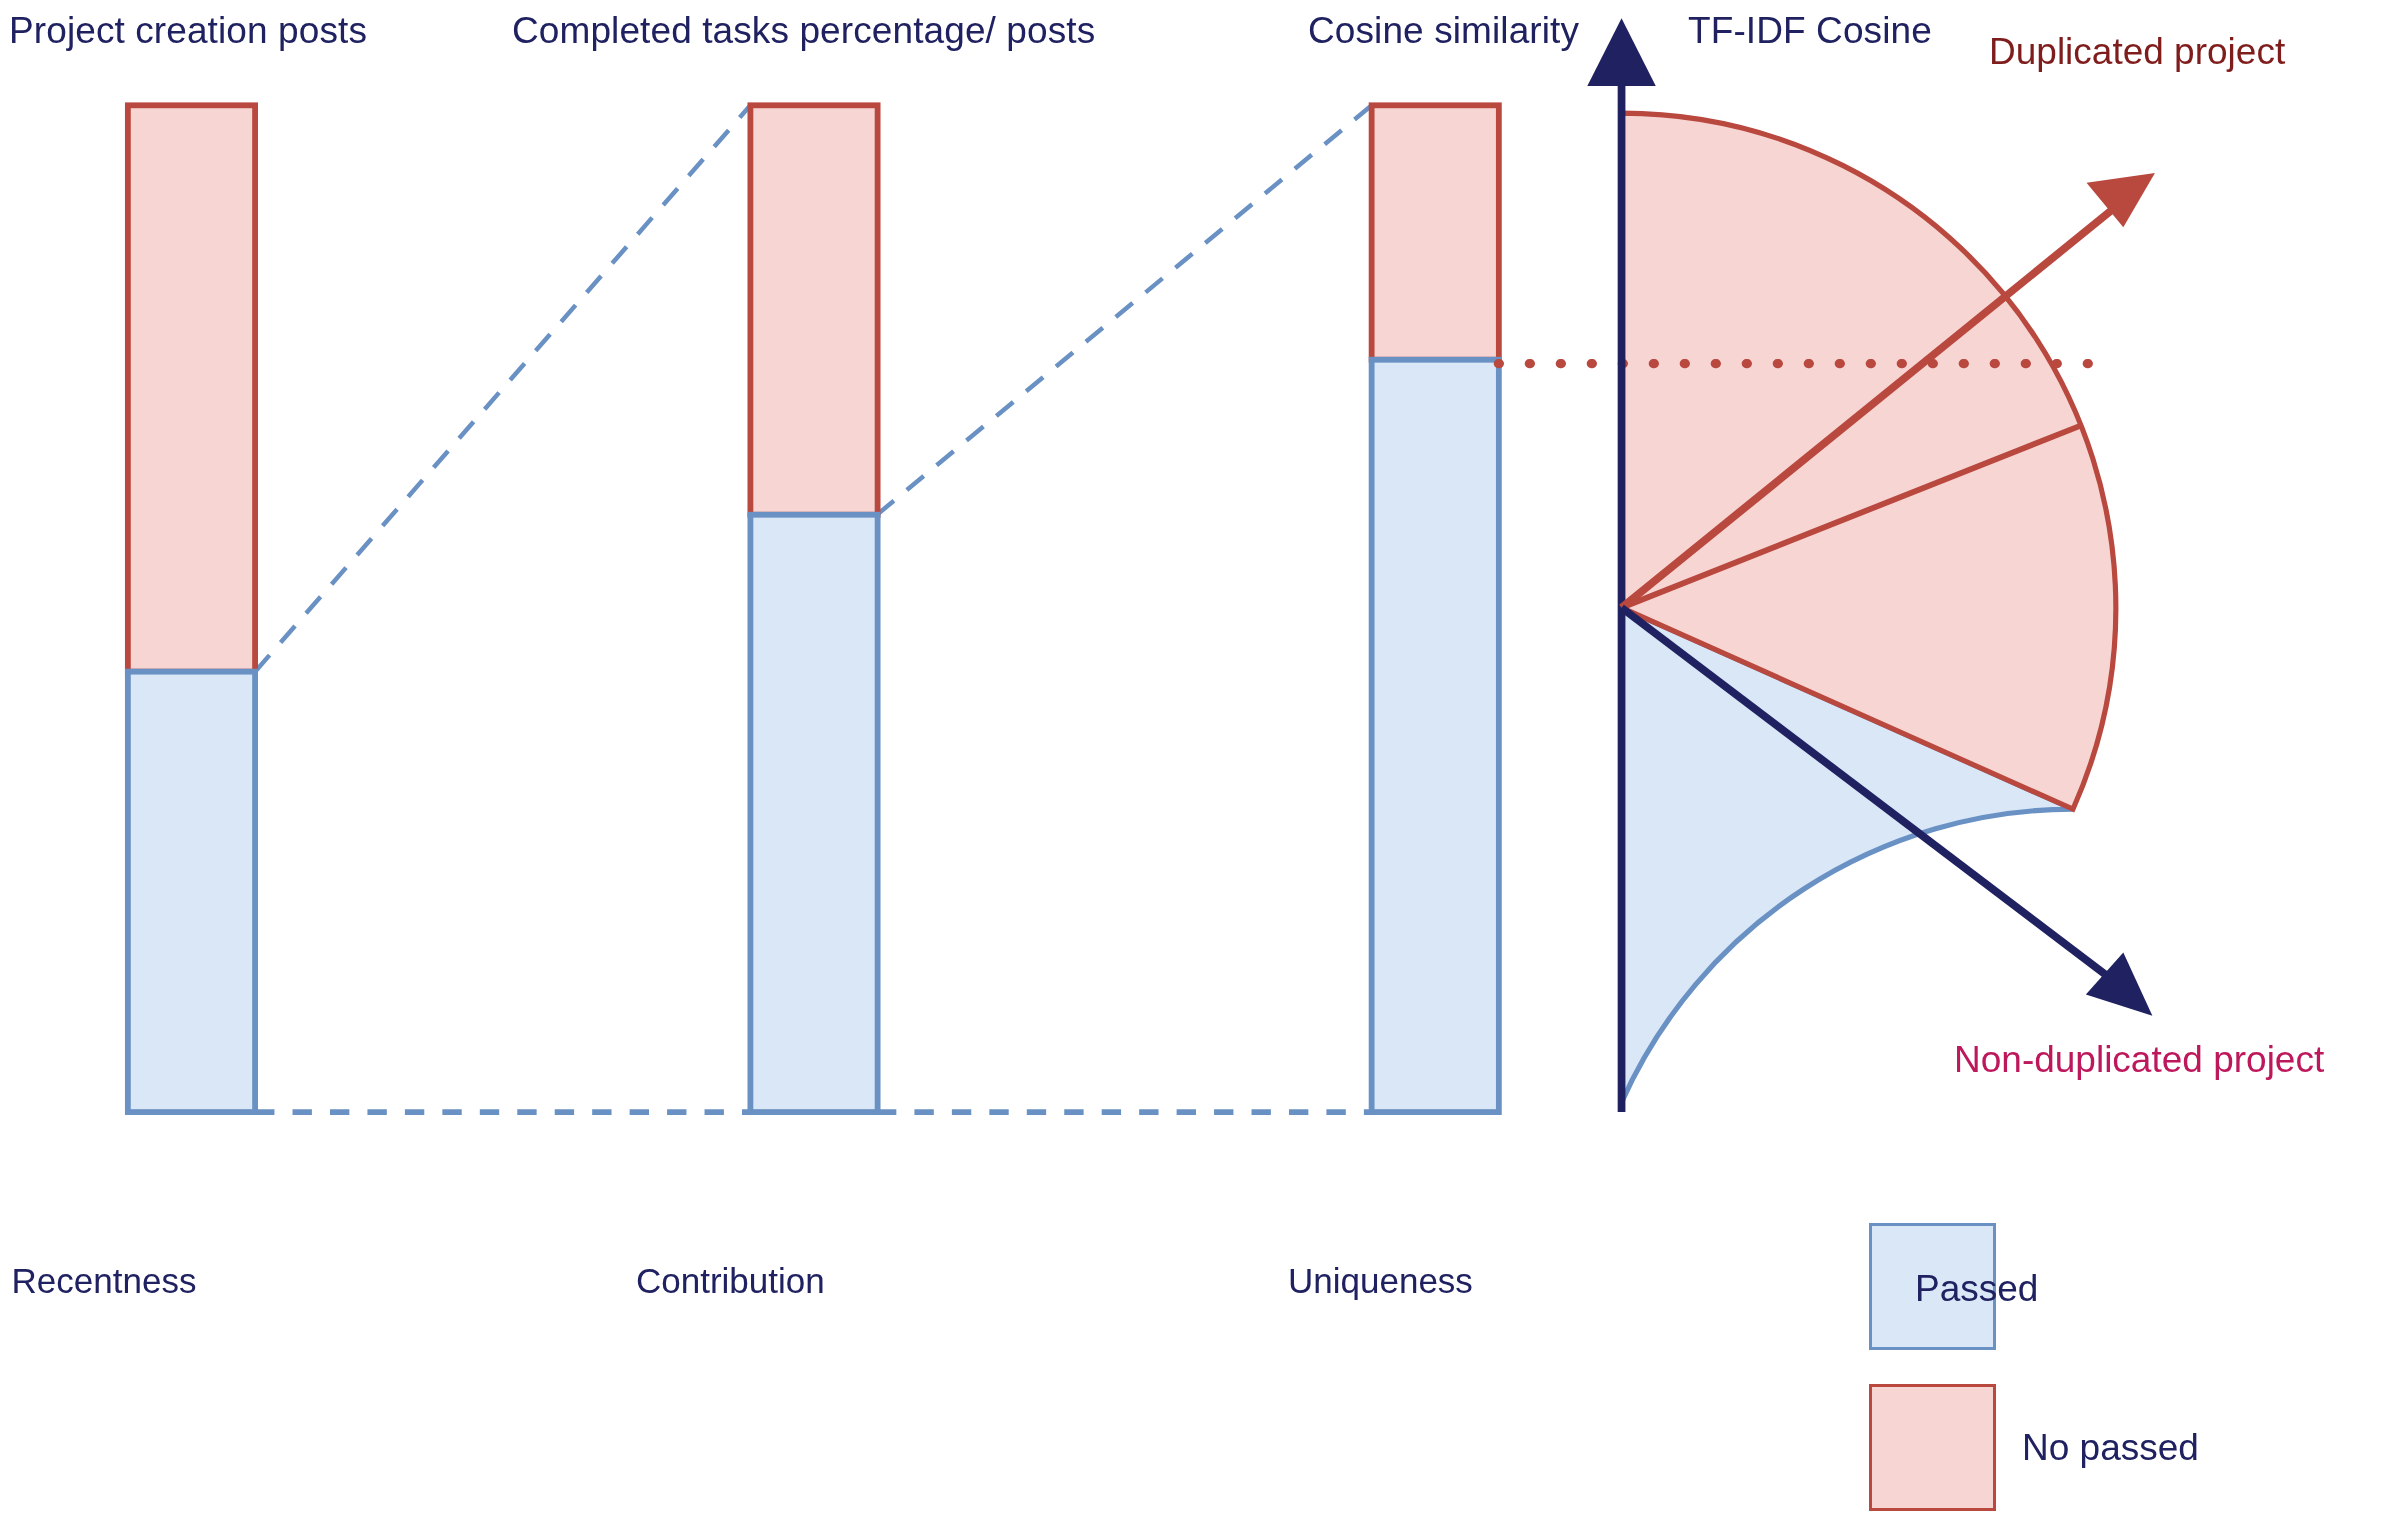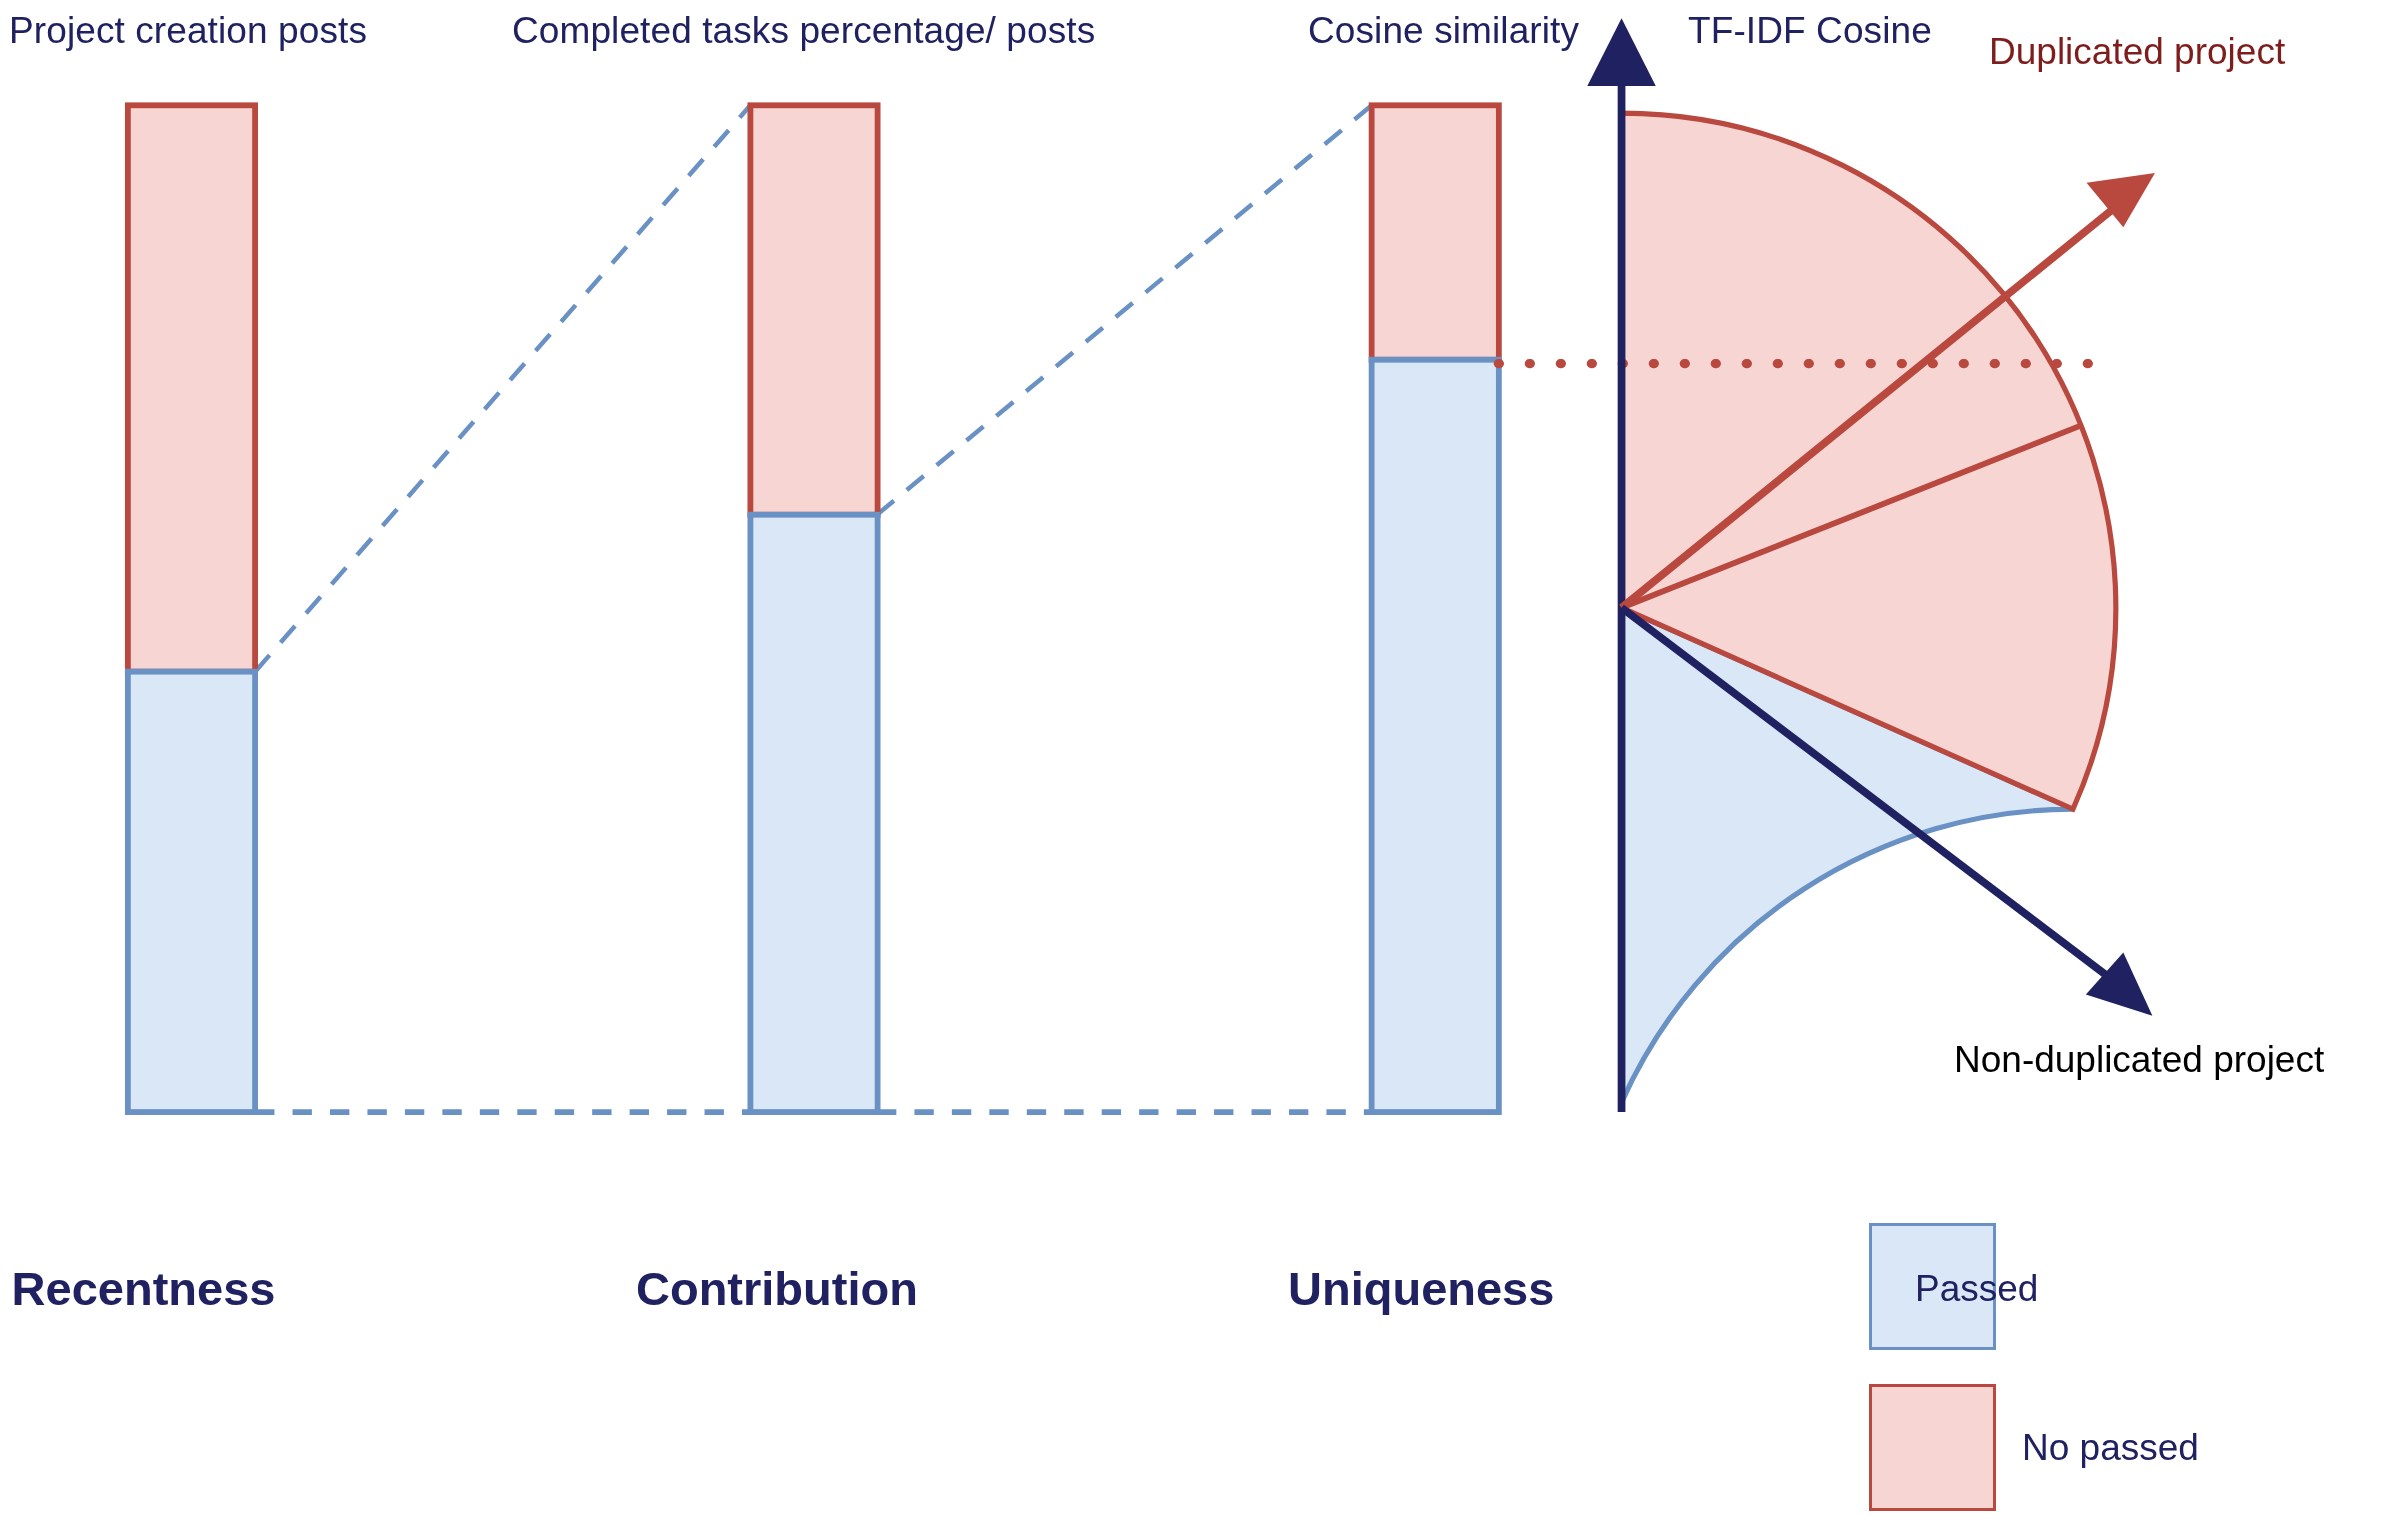--- a/index.html
+++ b/index.html
@@ -28,33 +28,33 @@
     position: absolute;
     white-space: nowrap;
     color: #1f2160;
     font-family: "Liberation Sans", sans-serif;
   }
   .col-header {
     font-size: 37px;
     letter-spacing: 0.1px;
   }
   .metric-name {
-    font-size: 47px;
-    font-weight: bold;
+    font-size: 35px;
+    font-weight: normal;
   }
   .legend-text {
     font-size: 37px;
   }
   .vector-label-red {
     font-size: 37px;
     color: #7f1d1d;
   }
   .vector-label-navy {
     font-size: 37px;
-    color: #000000;
+    color: #be185d;
   }
   .swatch {
     position: absolute;
     box-sizing: border-box;
   }
   .swatch-passed {
     background: #d9e7f7;
     border: 3.2px solid #6a91c4;
   }
   .swatch-nopassed {

